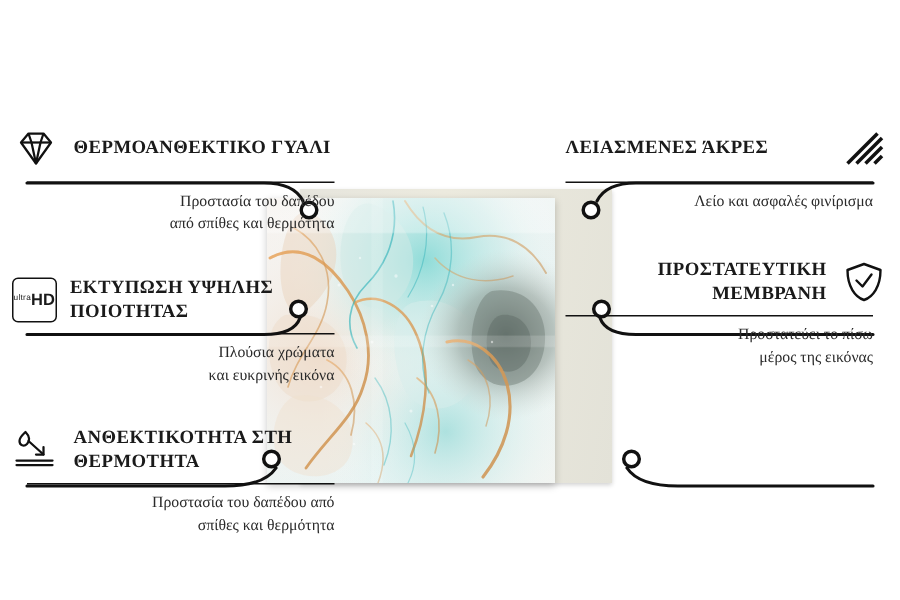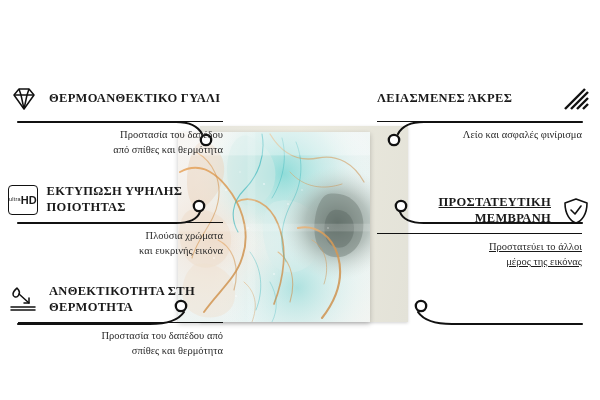--- a/index.html
+++ b/index.html
@@ -43,21 +43,21 @@
   }
   .rule{height:0;border-top:1.4px solid #111;margin:5px 0 6px 0;}
   .feat.left .rule{margin-left:10px;}
   .feat.right .rule{margin-right:10px;}
   .fdesc{font-size:10.5px;line-height:1.42;color:#2a2a2a;text-align:right;}
   .feat.left .fdesc{margin-left:10px;}
   .feat.right .fdesc{margin-right:10px;}
 
   
   .f-l1{top:62px;} .f-l2{top:163px;} .f-l3{top:263px;}
-  .f-r1{top:62px;} .f-r2{top:174px;text-decoration:underline;} .f-r3{top:263px;}
+  .f-r1{top:62px;} .f-r2{top:151px;} .f-r3{top:263px;}
 
   
   .connectors{position:absolute;left:0;top:0;width:600px;height:400px;pointer-events:none;}
 
   
   .hd{
     width:30px;height:28px;border:1.6px solid #111;border-radius:4px;
     display:flex;flex-direction:row;align-items:center;justify-content:center;
     line-height:1;font-family:"Liberation Sans",sans-serif;
   }
@@ -253,19 +253,19 @@
       <svg class="ficon" viewBox="0 0 32 30">
         <g fill="none" stroke="#111" stroke-width="1.6" stroke-linecap="round" stroke-linejoin="round">
           <path d="M16,3 L27,7 C27,18 22,25 16,27 C10,25 5,18 5,7 Z"></path>
           <path d="M11,14 L15,18 L21,10"></path>
         </g>
       </svg>
       <div class="ftitle">ΠΡΟΣΤΑΤΕΥΤΙΚΗ ΜΕΜΒΡΑΝΗ</div>
     </div>
     <div class="rule"></div>
     <div class="fdesc">
-      <div>Προστατεύει το άλλοι</div>
+      <div>Προστατεύει το πίσω</div>
       <div>μέρος της εικόνας</div>
     </div>
   </div>
 
 
 </div>
 
 </body></html>

